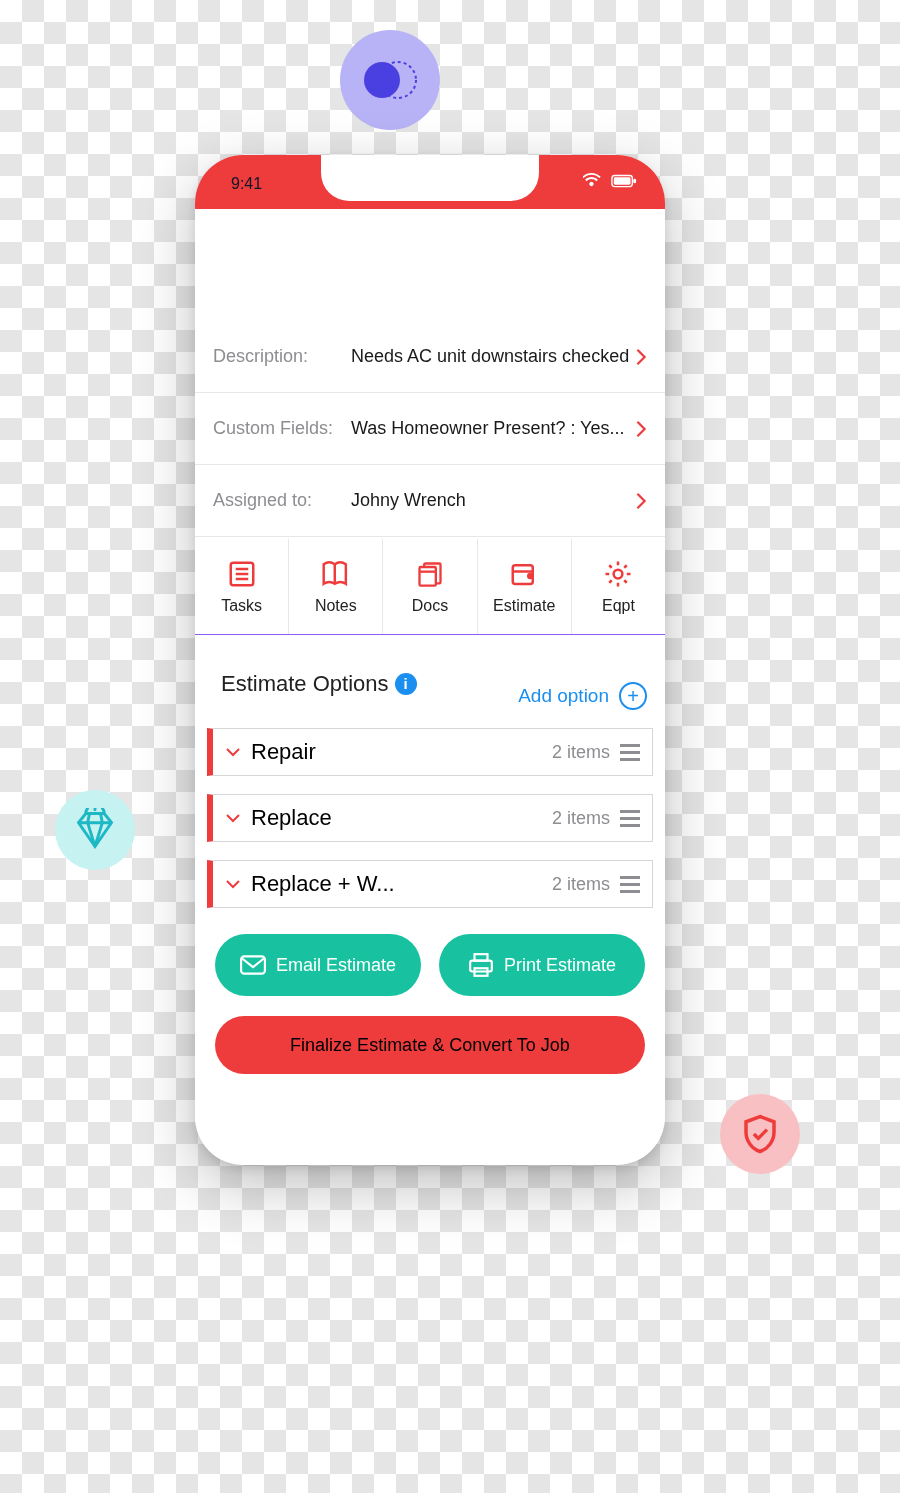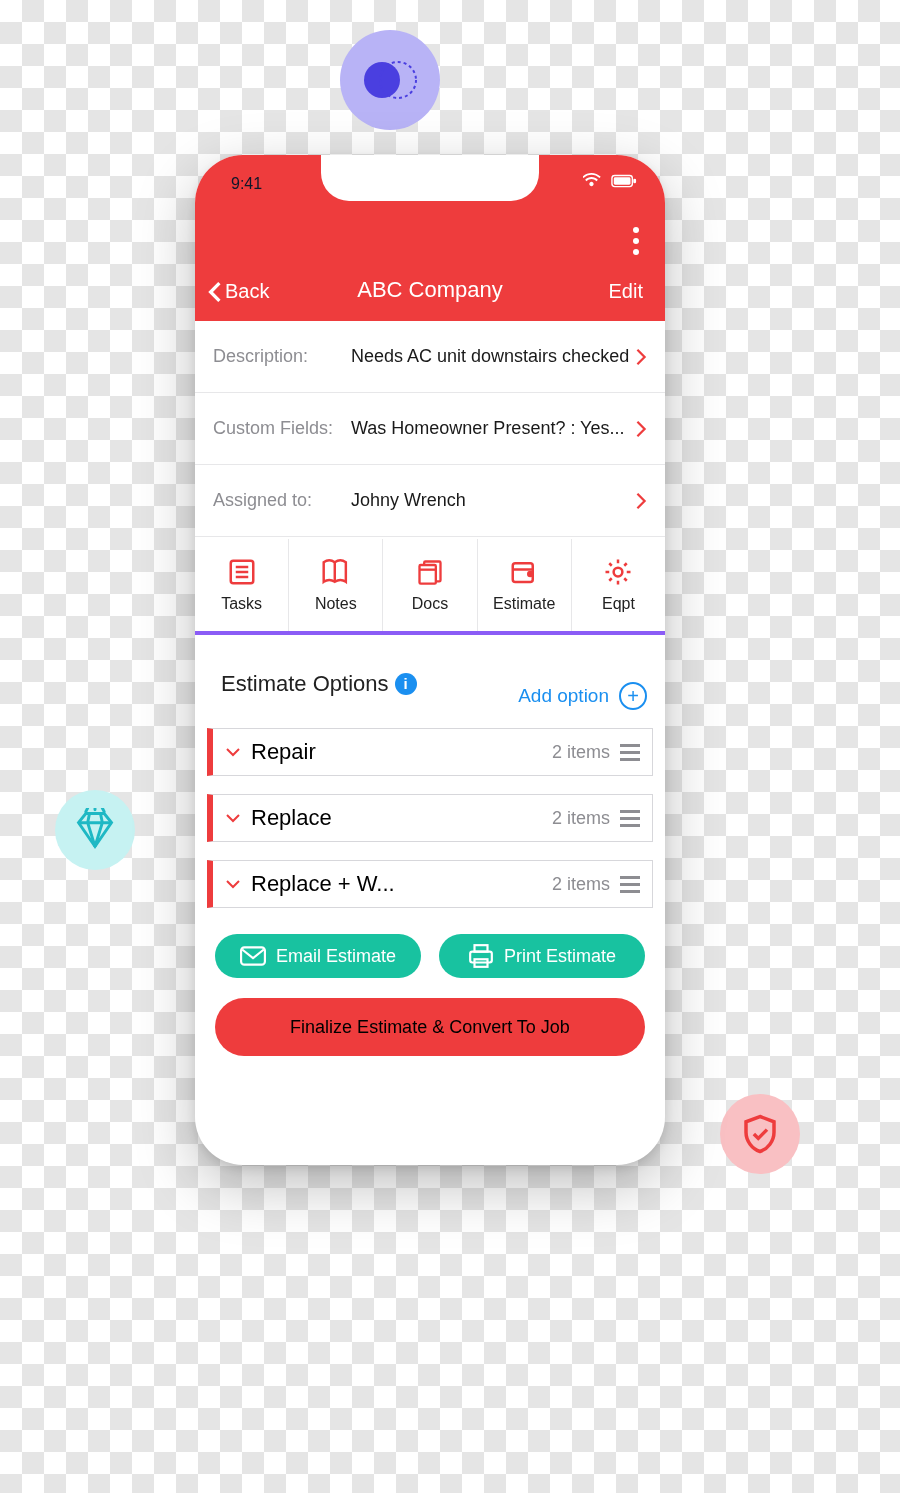--- a/index.html
+++ b/index.html
@@ -50,21 +50,21 @@
   .row {
     display:flex; align-items:center;
     border-bottom:1px solid #e7e7e9;
     padding:0 18px; height:72px;
     font-size:18px;
     position:relative;
   }
   .row .lbl { color:#8d8d92; width:138px; flex-shrink:0;}
   .row .val { color:#1a1a1a; flex:1; white-space:nowrap; overflow:hidden; text-overflow:ellipsis;}
   .row .chev { color:#ee3c3d; font-size:20px;}
-  .tabs { display:flex; border-bottom:4px solid #8b5cf6; height:96px; margin-top:2px;}
+  .tabs { display:flex; border-bottom:1px solid #8b5cf6; height:96px; margin-top:2px;}
   .tab {
     flex:1; display:flex; flex-direction:column; align-items:center; justify-content:center;
     border-right:1px solid #e7e7e9; font-size:16px; color:#222; gap:8px;
   }
   .tab:last-child{border-right:none;}
   .tab.active { background:#fff; box-shadow: inset 0 -2px 0 #fff;}
   .tab svg{ color:#ee3c3d;}
   .section-head{
     display:flex; align-items:center; justify-content:space-between;
     padding:22px 18px 18px 26px;
@@ -85,21 +85,21 @@
   .opt .dd{ color:#ee3c3d; font-size:16px; margin-right:10px;}
   .opt .name{ flex:1; white-space:nowrap; overflow:hidden; text-overflow:ellipsis;}
   .opt .count{ color:#8d8d92; font-size:18px; font-weight:400; margin-right:10px;}
   .opt .ham{ display:flex; flex-direction:column; gap:4px;}
   .opt .ham span{ width:20px; height:3px; background:#8d8d92;}
   .btns {
     display:flex; gap:18px; padding:8px 20px 0 20px; margin-top:6px;
   }
   .btn-g {
     flex:1; background:#18c2a0; color:#fff; border-radius:40px;
-    height:44px; display:flex; align-items:center; justify-content:center;
+    height:62px; display:flex; align-items:center; justify-content:center;
     font-size:18px; font-weight:500; gap:10px;
   }
   .btn-r {
     margin:20px 20px 0 20px; background:#ee3c3d; color:#000000; border-radius:40px;
     height:58px; display:flex; align-items:center; justify-content:center;
     font-size:18px; font-weight:500;
   }
 </style>
 </head>
 <body>
@@ -134,35 +134,20 @@
     <svg width="20" height="16" viewBox="0 0 24 18" fill="#fff">
         <path d="M12 18c-.8 0-1.6-.3-2.1-.9l-.1-.1c-1.2-1.2-1.2-3.1 0-4.3 1.2-1.2 3.1-1.2 4.3 0 1.2 1.2 1.2 3.1 0 4.3-.5.6-1.3 1-2.1 1zm7-7.2c-3.9-3.9-10.1-3.9-14 0L3 8.7C8 3.8 16 3.8 21 8.7l-2 2.1zM23.3 6.4C17 .1 7 .1.7 6.4L-1 4.7C6.2-2.5 17.8-2.5 25 4.7l-1.7 1.7z" transform="scale(.85)"></path>
       </svg>
     <svg width="26" height="14" viewBox="0 0 28 14">
         <rect x="1" y="1" width="22" height="12" rx="3" fill="none" stroke="#fff" stroke-width="1.5"></rect>
         <rect x="3" y="3" width="18" height="8" rx="1.5" fill="#fff"></rect>
         <rect x="24" y="4.5" width="3" height="5" rx="1.5" fill="#fff"></rect>
       </svg>
   </div>
 
-  <div class="navbar">
-    <div class="nav-kebab">
-        <span></span>
-        <span></span>
-        <span></span>
-      </div>
-    <div class="nav-back">
-      <svg width="16" height="22" viewBox="0 0 12 20" fill="none" stroke="#fff" stroke-width="3">
-          <path d="M10 2 L2 10 L10 18"></path>
-        </svg>
-      <span>Back</span>
-    </div>
-    <div class="nav-title">ABC Company</div>
-    <div class="nav-edit">Edit</div>
-  </div>
 
   <div class="content">
 
     <div class="row">
       <div class="lbl">Description:</div>
       <div class="val">Needs AC unit downstairs checked</div>
       <svg class="chev" width="12" height="18" viewBox="0 0 12 20" fill="none" stroke="#ee3c3d" stroke-width="2.5">
           <path d="M2 2 L10 10 L2 18"></path>
         </svg>
     </div>

